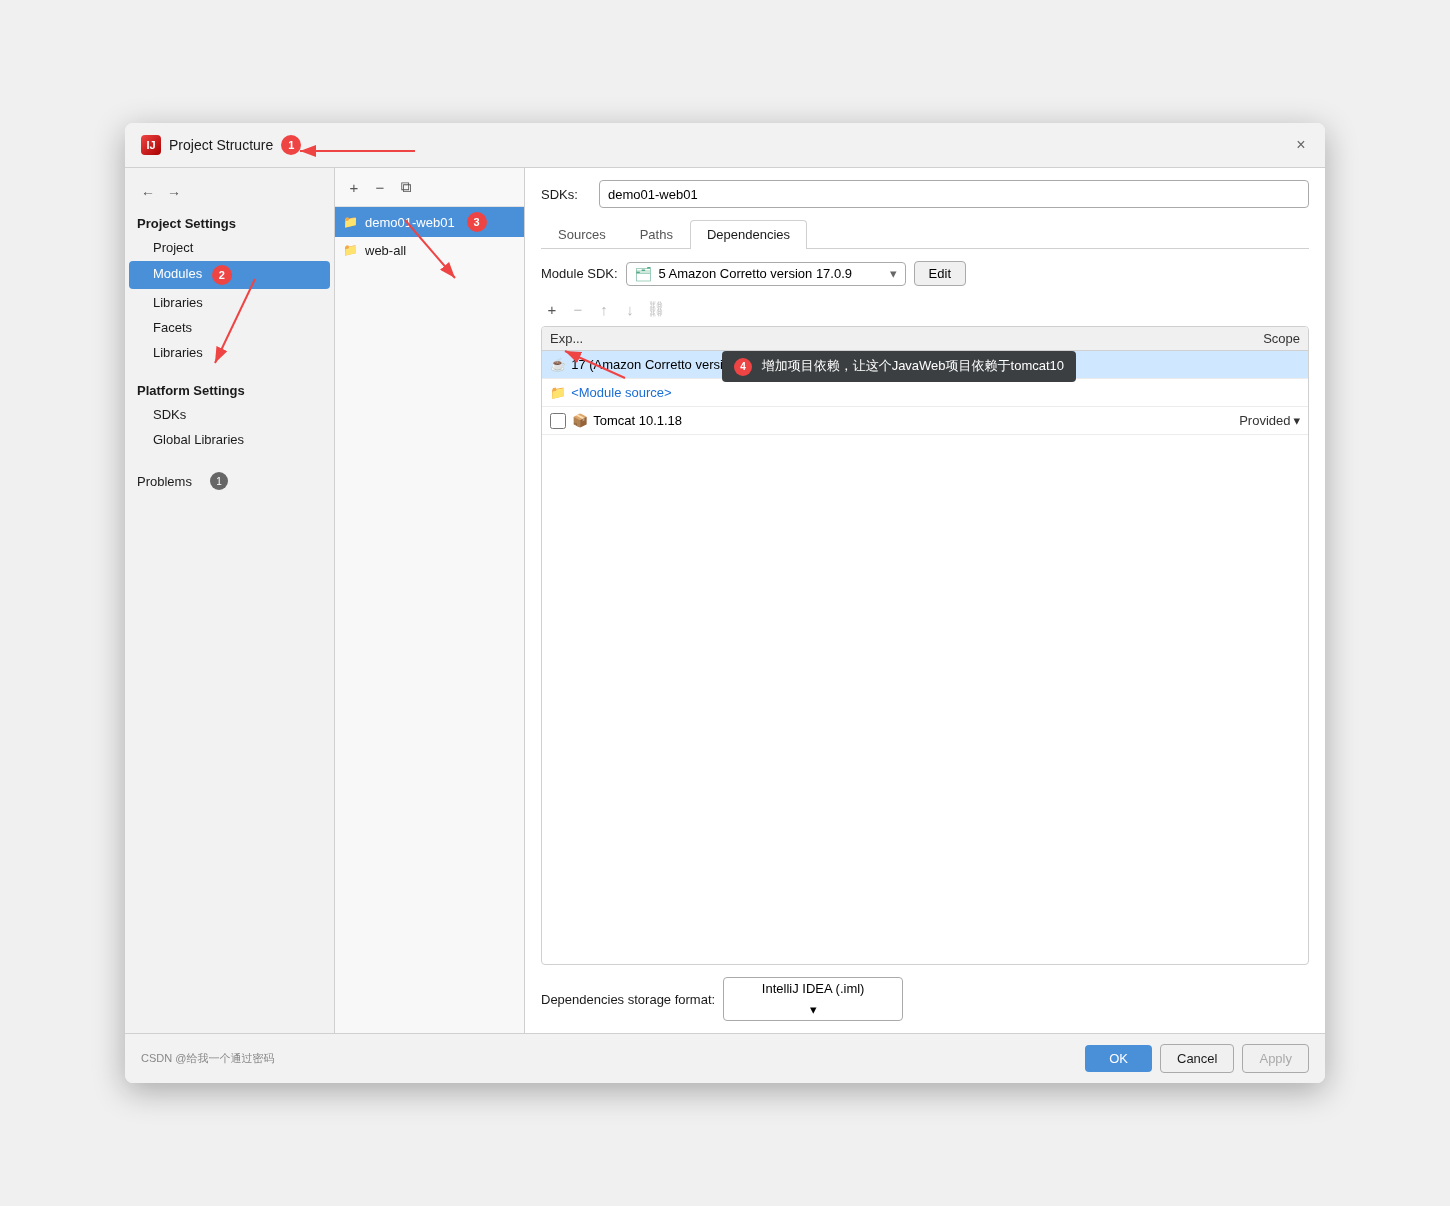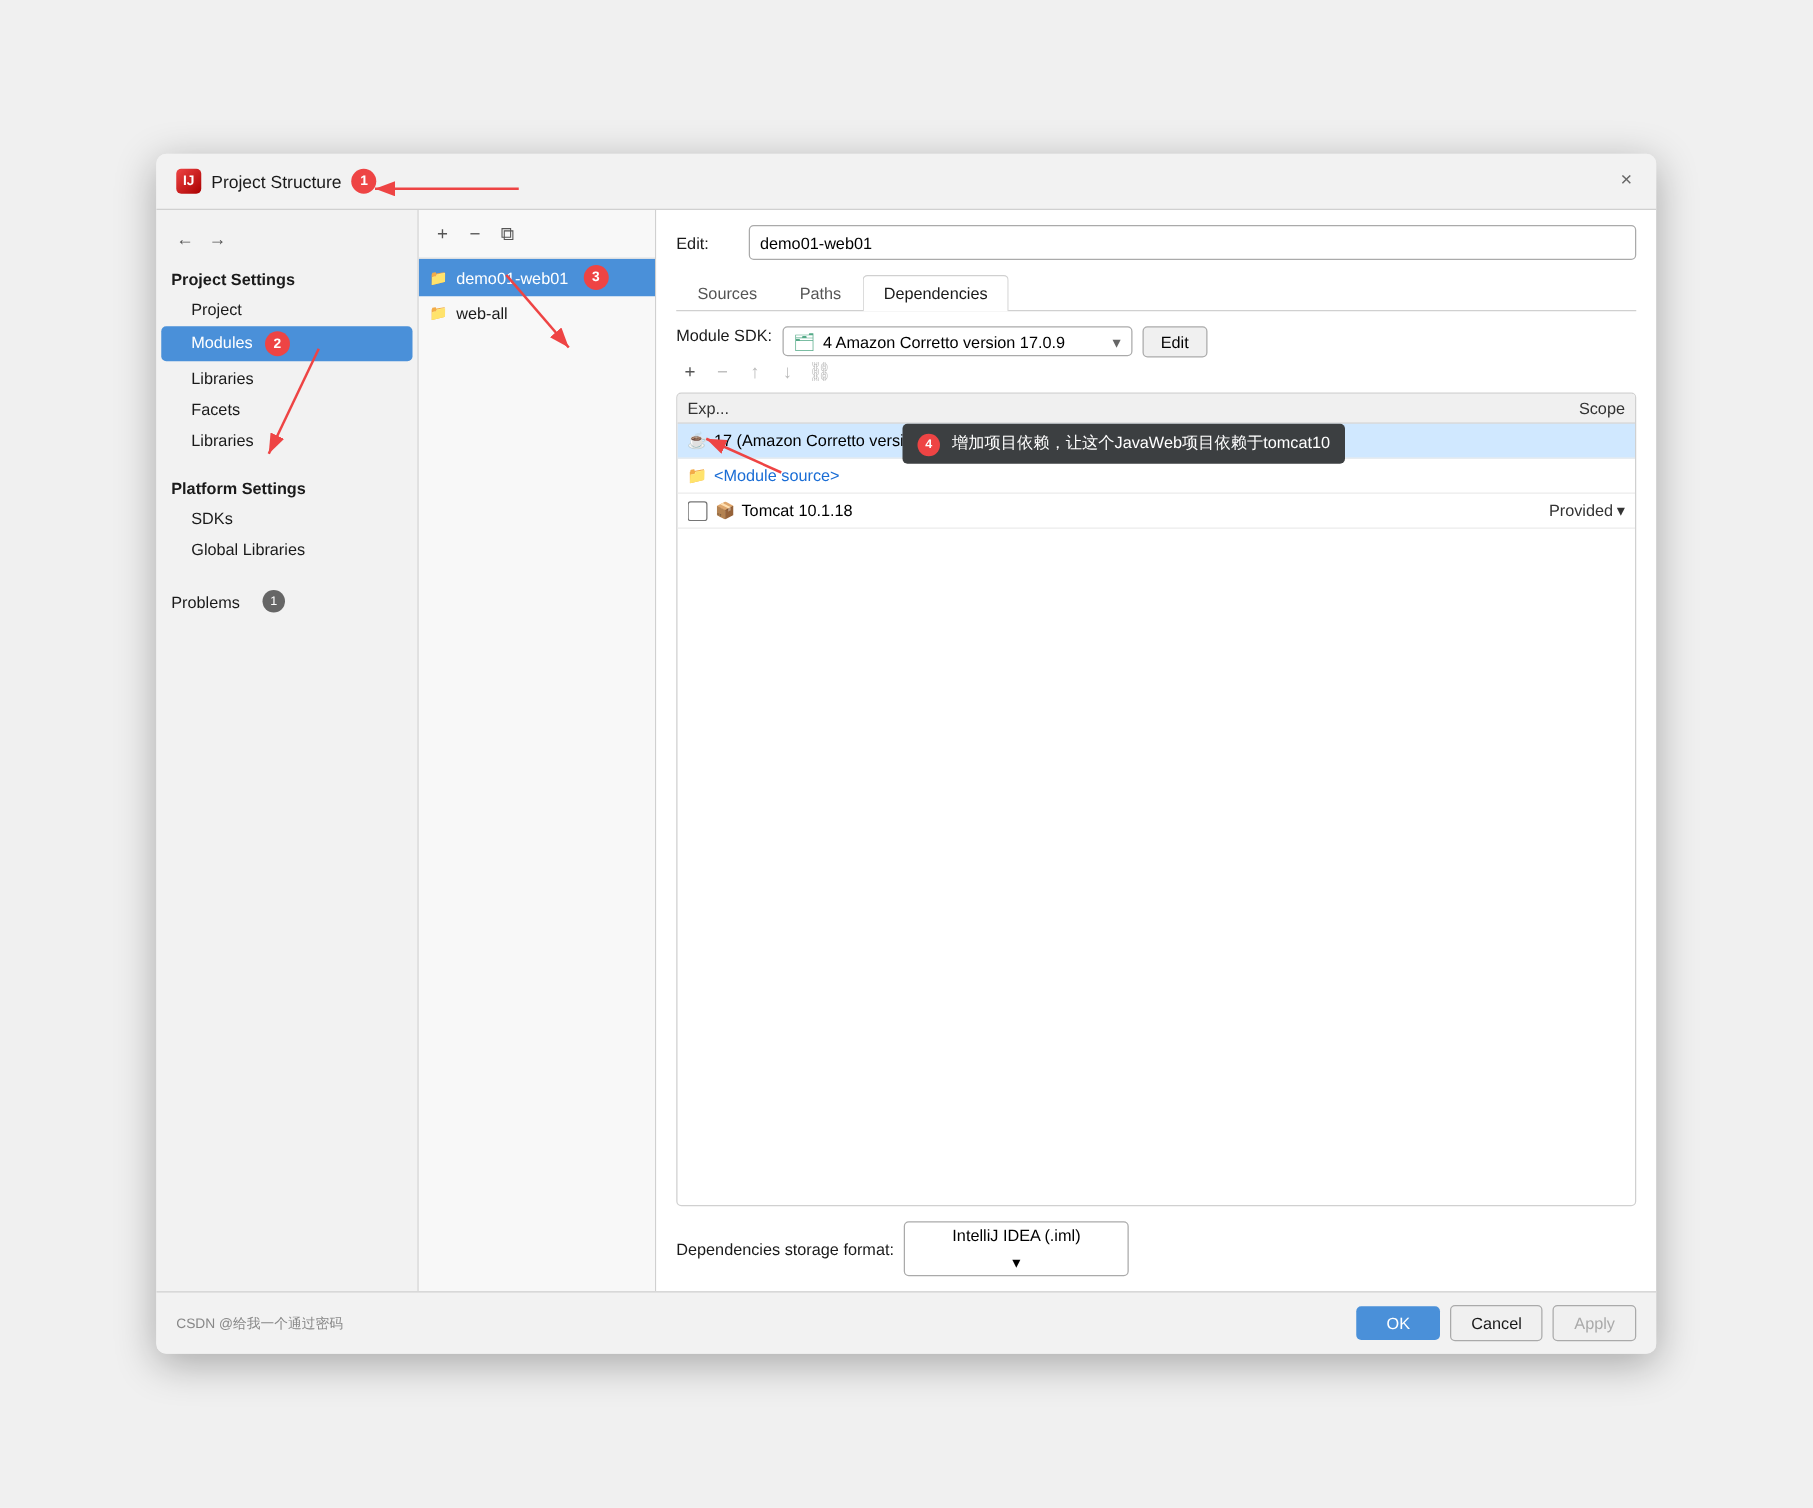--- a/index.html
+++ b/index.html
@@ -245,22 +245,23 @@
 
     .tab.active {
       background: white;
       color: #1a1a1a;
       border-color: #d0d0d0;
       margin-bottom: -1px;
     }
 
     .module-sdk-row {
       display: flex;
-      align-items: flex-start;
+      align-items: center;
       gap: 8px;
+      margin-bottom: 12px;
     }
 
     .sdk-label {
       font-size: 13px;
       color: #1a1a1a;
       white-space: nowrap;
     }
 
     .sdk-select {
       display: flex;
@@ -528,35 +529,35 @@
         <div class="module-item">
           <span class="module-icon">📁</span>
           <span>web-all</span>
         </div>
       </div>
     </div>
 
     <div class="right-panel">
 
       <div class="name-row">
-        <span class="name-label">Edit:</span>
+        <span class="name-label">SDKs:</span>
         <input class="name-input" type="text" value="demo01-web01" style="">
       </div>
 
       <div class="tabs-row">
         <div class="tab">Sources</div>
         <div class="tab">Paths</div>
         <div class="tab active">Dependencies</div>
       </div>
 
       <div class="module-sdk-row">
         <span class="sdk-label">Module SDK:</span>
         <div class="sdk-select">
           <span class="sdk-icon">🗂</span>
-          <span class="sdk-text">4  Amazon Corretto version 17.0.9</span>
+          <span class="sdk-text">5  Amazon Corretto version 17.0.9</span>
           <span class="sdk-arrow">▾</span>
         </div>
         <button class="edit-btn">Edit</button>
       </div>
 
       <div class="deps-toolbar">
         <button class="deps-btn">+</button>
         <button class="deps-btn disabled">−</button>
         <button class="deps-btn disabled">↑</button>
         <button class="deps-btn disabled">↓</button>

